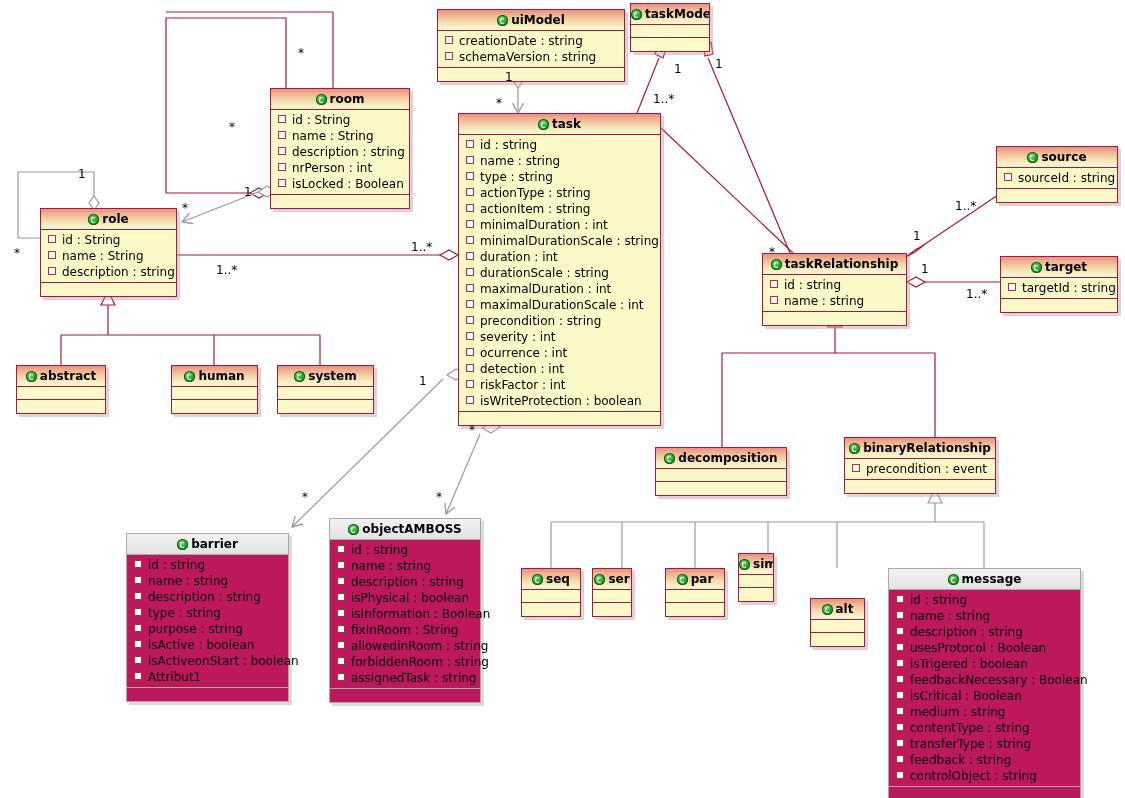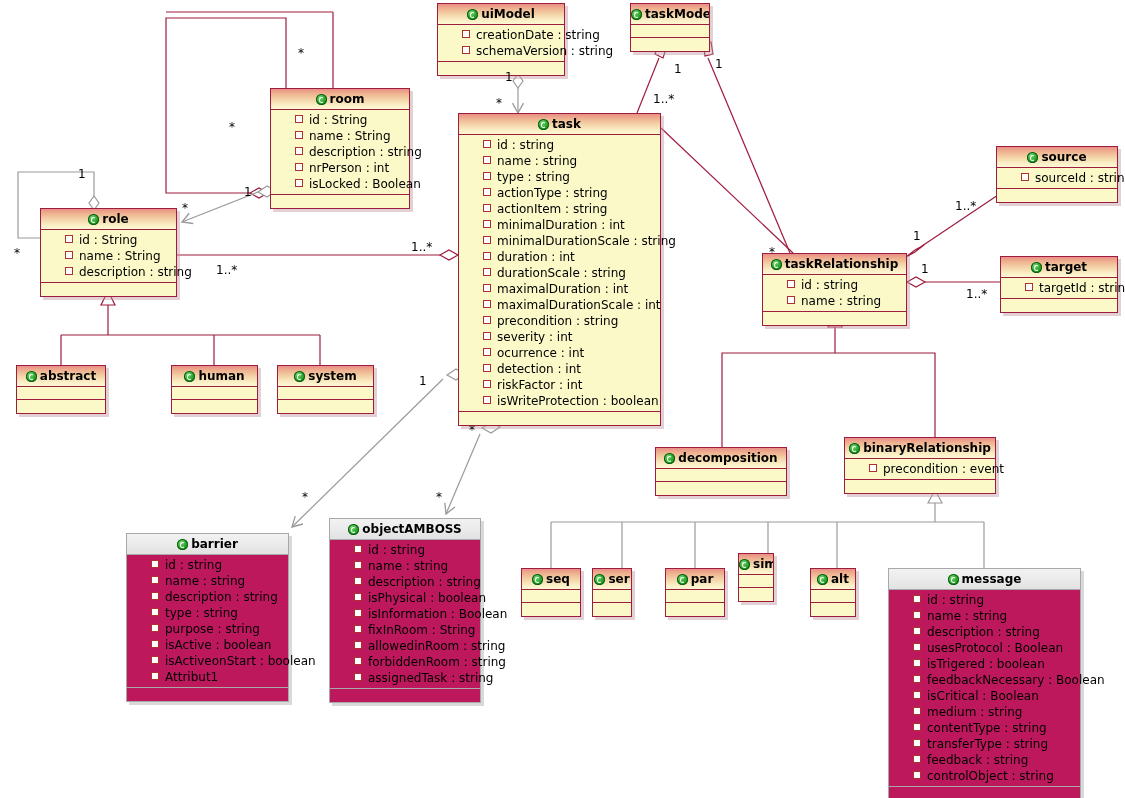--- a/index.html
+++ b/index.html
@@ -69,21 +69,21 @@
     position: absolute;
     left: 3px; top: 2.5px;
     width: 5px; height: 6px;
     border: 1.4px solid #ffffff;
     border-right-color: transparent;
     border-radius: 50%;
     box-sizing: border-box;
   }
   .uml-attrs {
     box-sizing: border-box;
-    padding: 2px 0 2px 17px;
+    padding: 2px 0 2px 0;
     border-bottom: 1px solid #9e1c3d;
   }
   .uml-class.grey .uml-attrs { border-bottom: 1px solid #a8a8a8; }
   .uml-attrs.empty { height: 13px; padding: 0; }
   .uml-ops {
     box-sizing: border-box;
     height: 13px;
   }
   .attr {
     font-size: 12px;
@@ -212,21 +212,21 @@
       <polygon points="447,375 456,369 465,374 456,380" fill="#ffffff" stroke="#9a9a9a" stroke-width="1.2"></polygon>
     </g>
 
     <g>
       <line x1="480" y1="434" x2="446" y2="514" stroke="#9a9a9a" stroke-width="1.2" marker-end="url(#openArrowGreyEnd)"></line>
       <polygon points="482,428 491,422 500,427 491,433" fill="#ffffff" stroke="#9a9a9a" stroke-width="1.2"></polygon>
     </g>
   </svg>
 
   <div id="class-layer">
-      <div class="uml-class" style="left: 437px; top: 3px; width: 128px;">
+      <div class="uml-class" style="left: 437px; top: 9px; width: 188px;">
         <div class="uml-header"><span class="c-icon"></span><span>uiModel</span></div>
         <div class="uml-attrs">
           <div class="attr"><span class="vis"></span><span>creationDate : string</span></div>
           <div class="attr"><span class="vis"></span><span>schemaVersion : string</span></div>
         </div>
         <div class="uml-ops"></div>
       </div>
       <div class="uml-class" style="left: 630px; top: 3px; width: 80px;">
         <div class="uml-header"><span class="c-icon"></span><span>taskModel</span></div>
         <div class="uml-attrs empty"></div>
@@ -366,21 +366,21 @@
       <div class="uml-class" style="left: 665px; top: 568px; width: 60px;">
         <div class="uml-header"><span class="c-icon"></span><span>par</span></div>
         <div class="uml-attrs empty"></div>
         <div class="uml-ops"></div>
       </div>
       <div class="uml-class" style="left: 738px; top: 553px; width: 36px;">
         <div class="uml-header"><span class="c-icon"></span><span>sim</span></div>
         <div class="uml-attrs empty"></div>
         <div class="uml-ops"></div>
       </div>
-      <div class="uml-class" style="left: 810px; top: 568px; width: 46px;">
+      <div class="uml-class" style="left: 810px; top: 598px; width: 55px;">
         <div class="uml-header"><span class="c-icon"></span><span>alt</span></div>
         <div class="uml-attrs empty"></div>
         <div class="uml-ops"></div>
       </div>
       <div class="uml-class grey" style="left: 888px; top: 568px; width: 193px;">
         <div class="uml-header"><span class="c-icon"></span><span>message</span></div>
         <div class="uml-attrs">
           <div class="attr"><span class="vis"></span><span>id : string</span></div>
           <div class="attr"><span class="vis"></span><span>name : string</span></div>
           <div class="attr"><span class="vis"></span><span>description : string</span></div>

